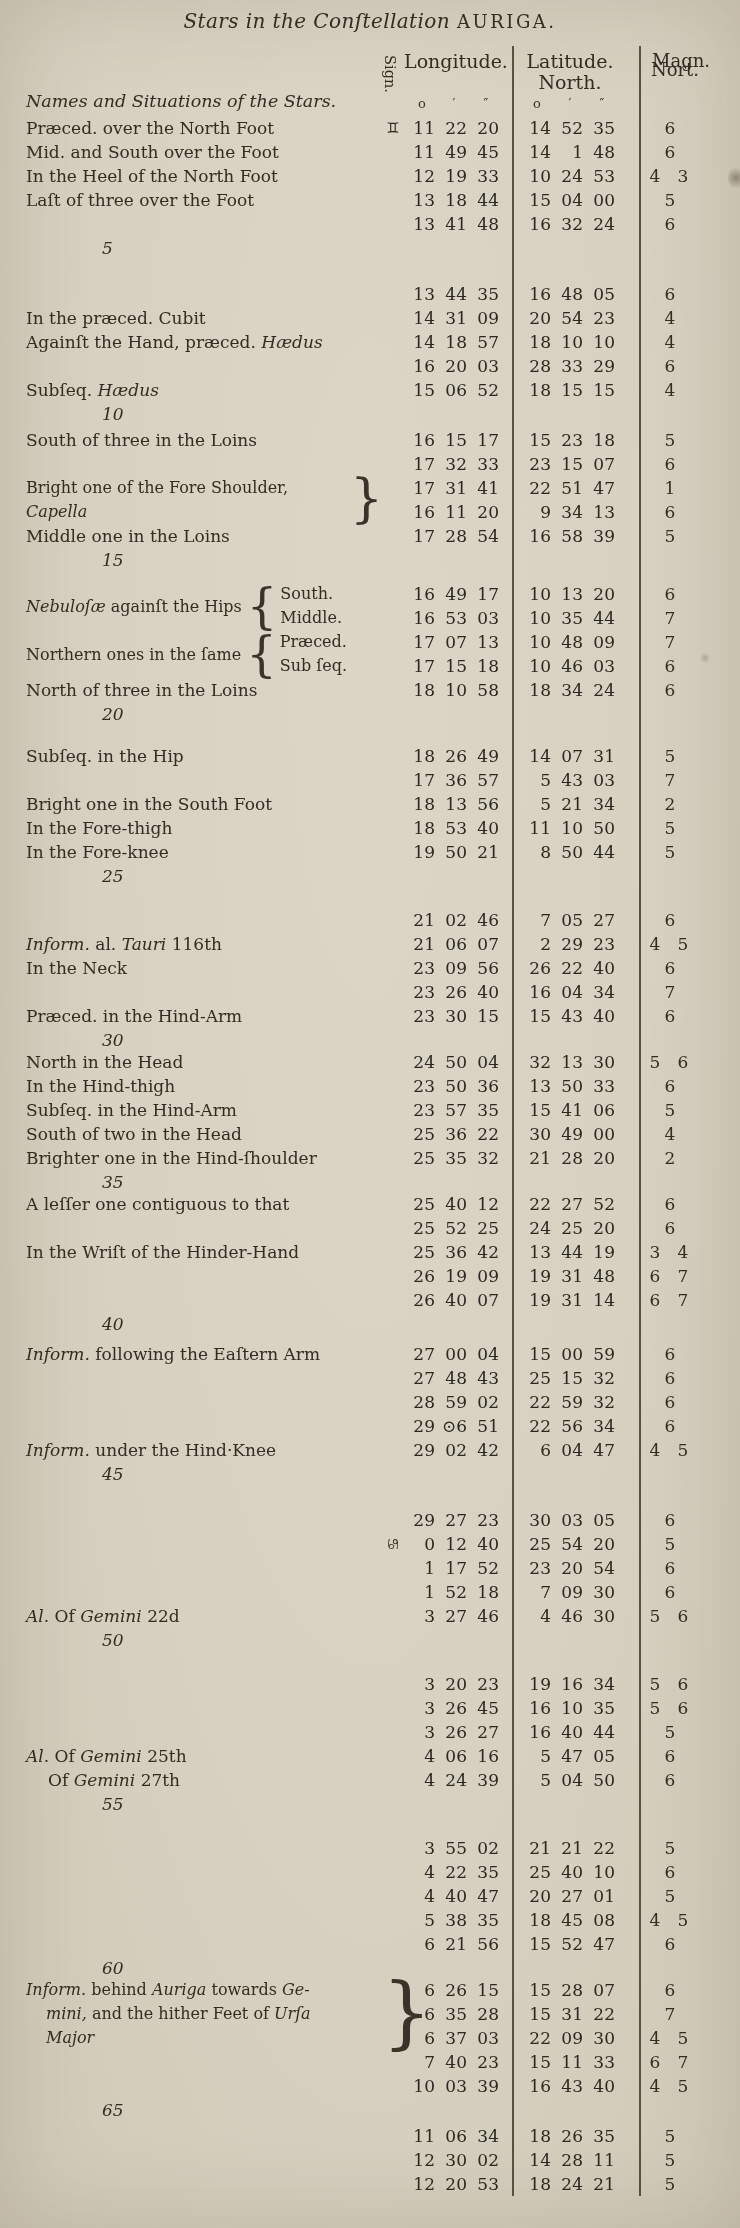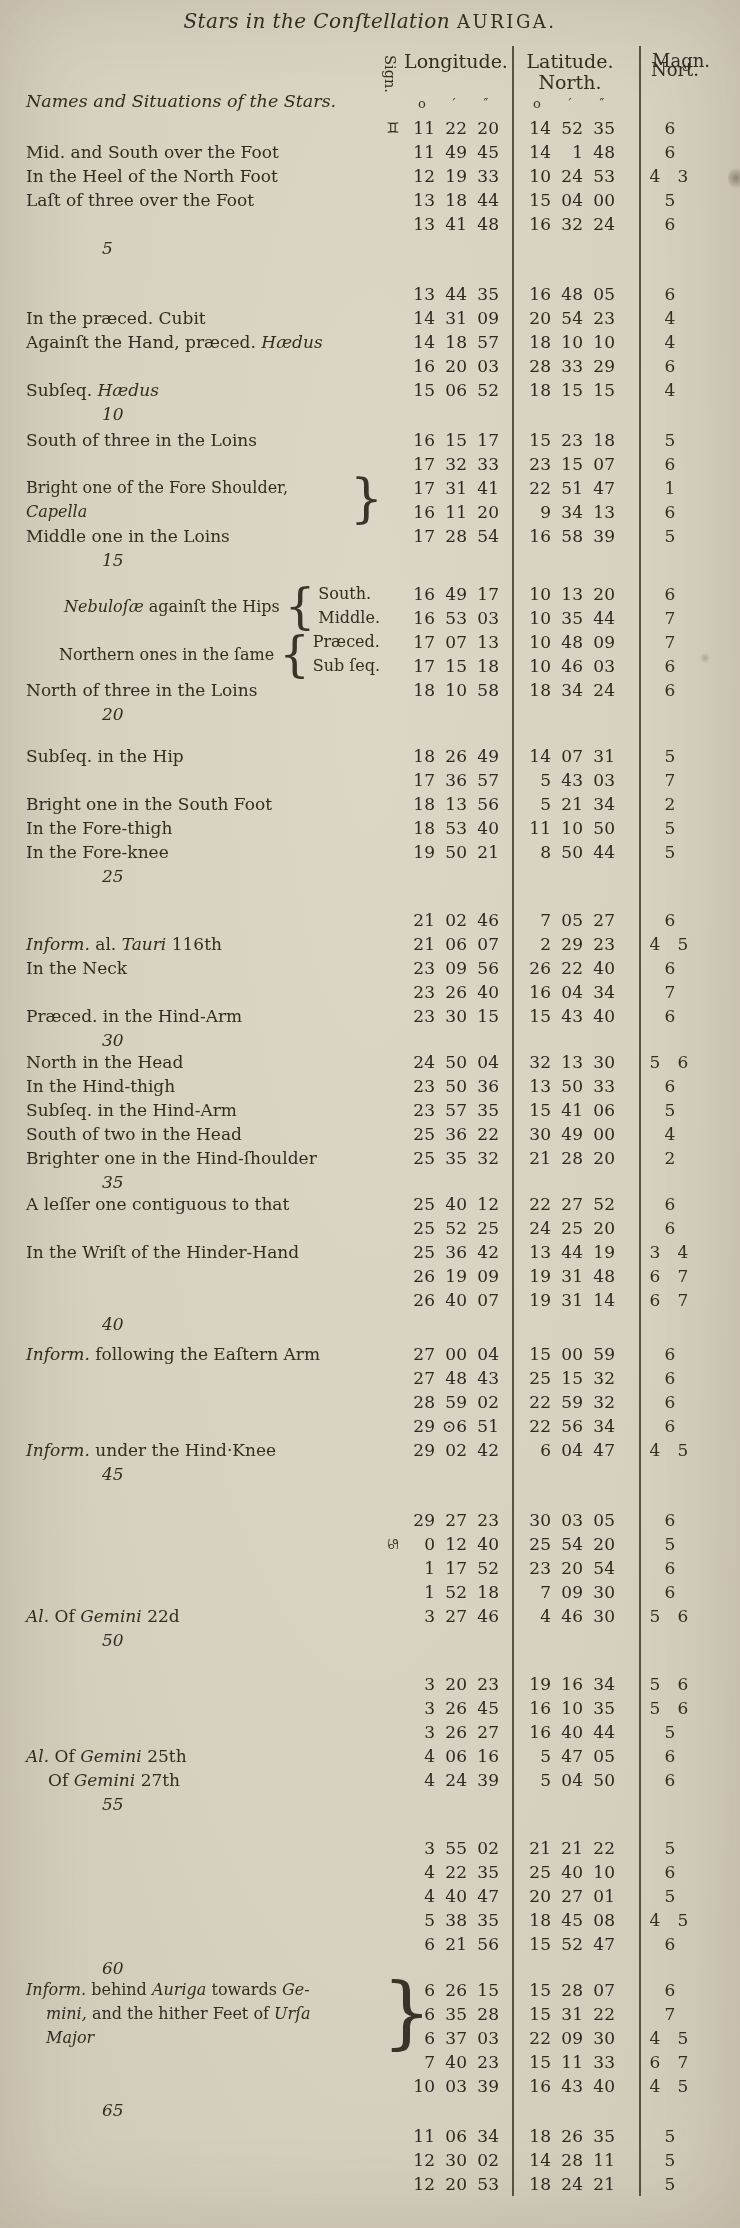--- a/index.html
+++ b/index.html
@@ -36,21 +36,21 @@
   .lat-d{grid-column:7}.lat-m{grid-column:8}.lat-s{grid-column:9}
   .mag1{grid-column:11;text-align:center;}
   .mag2{grid-column:12;text-align:center;}
   .magspan{grid-column:11 / 13;text-align:center;}
   .unit{font-size:13px;text-align:center;padding-right:0;color:#3a332a;}
 
   .it{font-style:italic;}
   .marker{height:20px;line-height:20px;margin-top:2px;padding-left:102px;font-style:italic;font-size:17px;}
 
   .block{position:relative;}
-  .bl-left{position:absolute;left:0;top:0;bottom:0;width:380px;display:flex;align-items:center;padding-left:26px;box-sizing:border-box;z-index:1;justify-content:flex-end;}
+  .bl-left{position:absolute;left:0;top:0;bottom:0;width:380px;display:flex;align-items:center;padding-left:26px;box-sizing:border-box;z-index:1;}
   .bl-label{white-space:nowrap;}
   .brace{font-size:48px;font-weight:normal;line-height:1;margin:0 3px 0 5px;color:#3a332a;}
   .subcol{display:flex;flex-direction:column;}
   .subrow{height:24px;line-height:24px;white-space:nowrap;}
   .br-lines{position:absolute;left:0;top:0;bottom:0;width:380px;z-index:1;}
   .br-line{height:24px;line-height:24px;white-space:nowrap;padding-left:26px;}
   .br-glyph{position:absolute;top:50%;transform:translateY(-53%);line-height:1;color:#3a332a;}
 
   .smudge{position:absolute;border-radius:50%;background:radial-gradient(circle,#5d5340 0%,rgba(93,83,64,0) 70%);opacity:.55;}
   .tbody{padding-bottom:10px;}
@@ -80,20 +80,21 @@
         <span class="num unit lon-m">′</span>
         <span class="num unit lon-s">″</span>
         <span class="num unit lat-d">o</span>
         <span class="num unit lat-m">′</span>
         <span class="num unit lat-s">″</span>
       </div>
     </div>
 
     <div class="tbody" id="tbody">
         <div class="row">
+          <span class="c-name"><span>Præced. over the North Foot</span></span>
           <span class="c-sign"><span>♊</span></span>
           <span class="num lon-d">11</span>
           <span class="num lon-m">22</span>
           <span class="num lon-s">20</span>
           <span class="num lat-d">14</span>
           <span class="num lat-m">52</span>
           <span class="num lat-s">35</span>
           <span class="magspan">6</span>
         </div>
         <div class="row">

